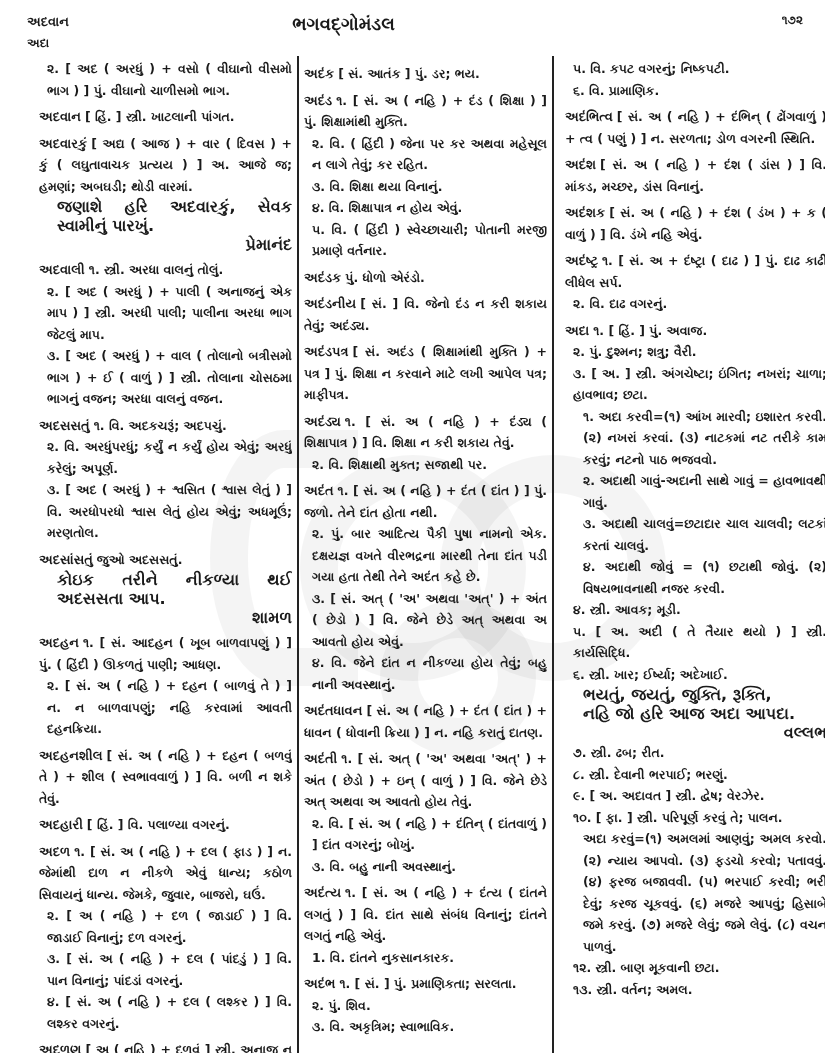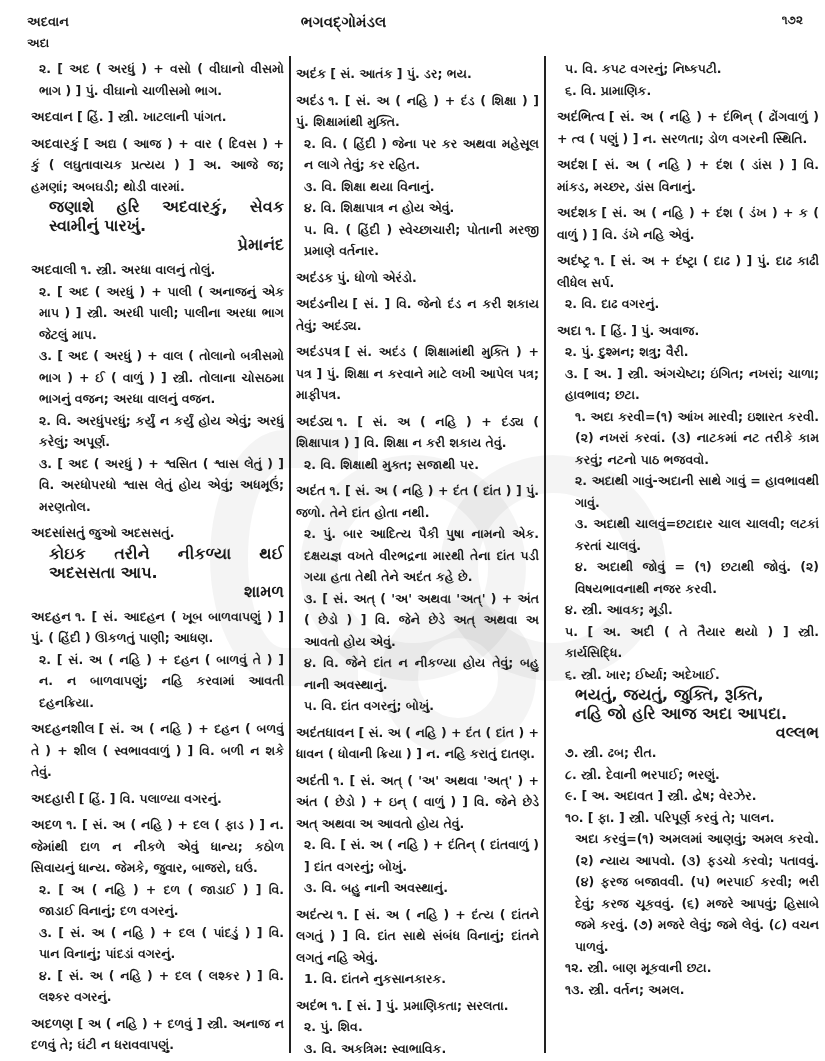--- a/index.html
+++ b/index.html
@@ -15,24 +15,24 @@
     pointer-events: none;
   }
   .wm1 { left: 300px; top: 455px; width: 150px; height: 150px; }
   .wm2 { left: 440px; top: 455px; width: 150px; height: 150px; }
   .wm3 { left: 210px; top: 430px; width: 110px; height: 180px; border-radius: 50% 0 0 50%; border-right: none; }
   .wm4 { left: 380px; top: 600px; width: 80px; height: 80px; }
 
   .page-header { position: absolute; left: 0; top: 0; width: 825px; height: 58px; }
   .rh-left-1 { position: absolute; left: 27px; top: 14px; font-size: 13px; font-weight: bold; }
   .rh-left-2 { position: absolute; left: 27px; top: 36px; font-size: 12px; font-weight: bold; }
-  .rh-title  { position: absolute; left: 0; width: 687px; text-align: center; top: 13px; font-size: 15px; font-weight: bold; }
+  .rh-title  { position: absolute; left: 0; width: 687px; text-align: center; top: 13px; font-size: 18px; font-weight: bold; }
   .rh-num    { position: absolute; right: 22px; top: 13px; font-size: 12px; font-weight: bold; }
 
-  .columns { position: absolute; top: 58px; left: 4px; width: 760px; height: 1000px; }
+  .columns { position: absolute; top: 58px; left: 12px; width: 760px; height: 1000px; }
   .col { position: absolute; top: 0; height: 995px; overflow: hidden; }
   .col-0 { left: 27px; width: 253px; }
   .col-1 { left: 292px; width: 243px; }
   .col-2 { left: 553px; width: 262px; }
   .divider { position: absolute; top: -2px; width: 2px; height: 997px; background: #222; }
   .div-0 { left: 285px; }
   .div-1 { left: 540px; }
 
   .block { font-size: 12.5px; line-height: 21.5px; text-align: justify; font-weight: 600; }
   .entry { margin-top: 5px; }
@@ -63,20 +63,21 @@
       <div class="block sense">૨. [ અદ ( અરધું ) + વસો ( વીઘાનો વીસમો ભાગ ) ] પું. વીઘાનો ચાળીસમો ભાગ.</div>
       <div class="block entry"><span class="head">અદવાન</span><span class="def">[ હિં. ] સ્ત્રી. ખાટલાની પાંગત.</span></div>
       <div class="block entry"><span class="head">અદવારકું</span><span class="def">[ અદ્ય ( આજ ) + વાર ( દિવસ ) + કું ( લઘુતાવાચક પ્રત્યય ) ] અ. આજે જ; હમણાં; અબઘડી; થોડી વારમાં.</span></div>
       <div class="block quote">
         <span class="qline">જણાશે હરિ અદવારકું, સેવક સ્વામીનું પારખું.</span>
         <span class="attr">પ્રેમાનંદ</span>
       </div>
       <div class="block entry"><span class="head">અદવાલી</span><span class="def">૧. સ્ત્રી. અરધા વાલનું તોલું.</span></div>
       <div class="block sense">૨. [ અદ ( અરધું ) + પાલી ( અનાજનું એક માપ ) ] સ્ત્રી. અરધી પાલી; પાલીના અરધા ભાગ જેટલું માપ.</div>
       <div class="block sense">૩. [ અદ ( અરધું ) + વાલ ( તોલાનો બત્રીસમો ભાગ ) + ઈ ( વાળું ) ] સ્ત્રી. તોલાના ચોસઠમા ભાગનું વજન; અરધા વાલનું વજન.</div>
+      <div class="block entry"><span class="head">અદસસતું</span><span class="def">૧. વિ. અદકચરૂં; અદપચું.</span></div>
       <div class="block sense">૨. વિ. અરધુંપરધું; કર્યું ન કર્યું હોય એવું; અરધું કરેલું; અપૂર્ણ.</div>
       <div class="block sense">૩. [ અદ ( અરધું ) + શ્વસિત ( શ્વાસ લેતું ) ] વિ. અરધોપરધો શ્વાસ લેતું હોય એવું; અધમૂઉં; મરણતોલ.</div>
       <div class="block entry"><span class="head">અદસાંસતું</span><span class="def">જુઓ અદસસતું.</span></div>
       <div class="block quote">
         <span class="qline">કોઇક તરીને નીકળ્યા થઈ અદસસતા આપ.</span>
         <span class="attr">શામળ</span>
       </div>
       <div class="block entry"><span class="head">અદહન</span><span class="def">૧. [ સં. આદહન ( ખૂબ બાળવાપણું ) ] પું. ( હિંદી ) ઊકળતું પાણી; આધણ.</span></div>
       <div class="block sense">૨. [ સં. અ ( નહિ ) + દહન ( બાળવું તે ) ] ન. ન બાળવાપણું; નહિ કરવામાં આવતી દહનક્રિયા.</div>
       <div class="block entry"><span class="head">અદહનશીલ</span><span class="def">[ સં. અ ( નહિ ) + દહન ( બળવું તે ) + શીલ ( સ્વભાવવાળું ) ] વિ. બળી ન શકે તેવું.</span></div>
@@ -98,21 +99,20 @@
       <div class="block sense">૫. વિ. ( હિંદી ) સ્વેચ્છાચારી; પોતાની મરજી પ્રમાણે વર્તનાર.</div>
       <div class="block entry"><span class="head">અદંડક</span><span class="def">પું. ધોળો એરંડો.</span></div>
       <div class="block entry"><span class="head">અદંડનીય</span><span class="def">[ સં. ] વિ. જેનો દંડ ન કરી શકાય તેવું; અદંડ્ય.</span></div>
       <div class="block entry"><span class="head">અદંડપત્ર</span><span class="def">[ સં. અદંડ ( શિક્ષામાંથી મુક્તિ ) + પત્ર ] પું. શિક્ષા ન કરવાને માટે લખી આપેલ પત્ર; માફીપત્ર.</span></div>
       <div class="block entry"><span class="head">અદંડ્ય</span><span class="def">૧. [ સં. અ ( નહિ ) + દંડ્ય ( શિક્ષાપાત્ર ) ] વિ. શિક્ષા ન કરી શકાય તેવું.</span></div>
       <div class="block sense">૨. વિ. શિક્ષાથી મુક્ત; સજાથી પર.</div>
       <div class="block entry"><span class="head">અદંત</span><span class="def">૧. [ સં. અ ( નહિ ) + દંત ( દાંત ) ] પું. જળો. તેને દાંત હોતા નથી.</span></div>
       <div class="block sense">૨. પું. બાર આદિત્ય પૈકી પુષા નામનો એક. દક્ષયજ્ઞ વખતે વીરભદ્રના મારથી તેના દાંત પડી ગયા હતા તેથી તેને અદંત કહે છે.</div>
       <div class="block sense">૩. [ સં. અત્ ( 'અ' અથવા 'અત્' ) + અંત ( છેડો ) ] વિ. જેને છેડે અત્ અથવા અ આવતો હોય એવું.</div>
       <div class="block sense">૪. વિ. જેને દાંત ન નીકળ્યા હોય તેવું; બહુ નાની અવસ્થાનું.</div>
-      <div class="block sense">૫. વિ. દાંત વગરનું; બોખું.</div>
       <div class="block entry"><span class="head">અદંતધાવન</span><span class="def">[ સં. અ ( નહિ ) + દંત ( દાંત ) + ધાવન ( ધોવાની ક્રિયા ) ] ન. નહિ કરાતું દાતણ.</span></div>
       <div class="block entry"><span class="head">અદંતી</span><span class="def">૧. [ સં. અત્ ( 'અ' અથવા 'અત્' ) + અંત ( છેડો ) + ઇન્ ( વાળું ) ] વિ. જેને છેડે અત્ અથવા અ આવતો હોય તેવું.</span></div>
       <div class="block sense">૨. વિ. [ સં. અ ( નહિ ) + દંતિન્ ( દાંતવાળું ) ] દાંત વગરનું; બોખું.</div>
       <div class="block sense">૩. વિ. બહુ નાની અવસ્થાનું.</div>
       <div class="block entry"><span class="head">અદંત્ય</span><span class="def">૧. [ સં. અ ( નહિ ) + દંત્ય ( દાંતને લગતું ) ] વિ. દાંત સાથે સંબંધ વિનાનું; દાંતને લગતું નહિ એવું.</span></div>
       <div class="block sense">1. વિ. દાંતને નુકસાનકારક.</div>
       <div class="block entry"><span class="head">અદંભ</span><span class="def">૧. [ સં. ] પું. પ્રમાણિકતા; સરલતા.</span></div>
       <div class="block sense">૨. પું. શિવ.</div>
       <div class="block sense">૩. વિ. અકૃત્રિમ; સ્વાભાવિક.</div>
     </section>

